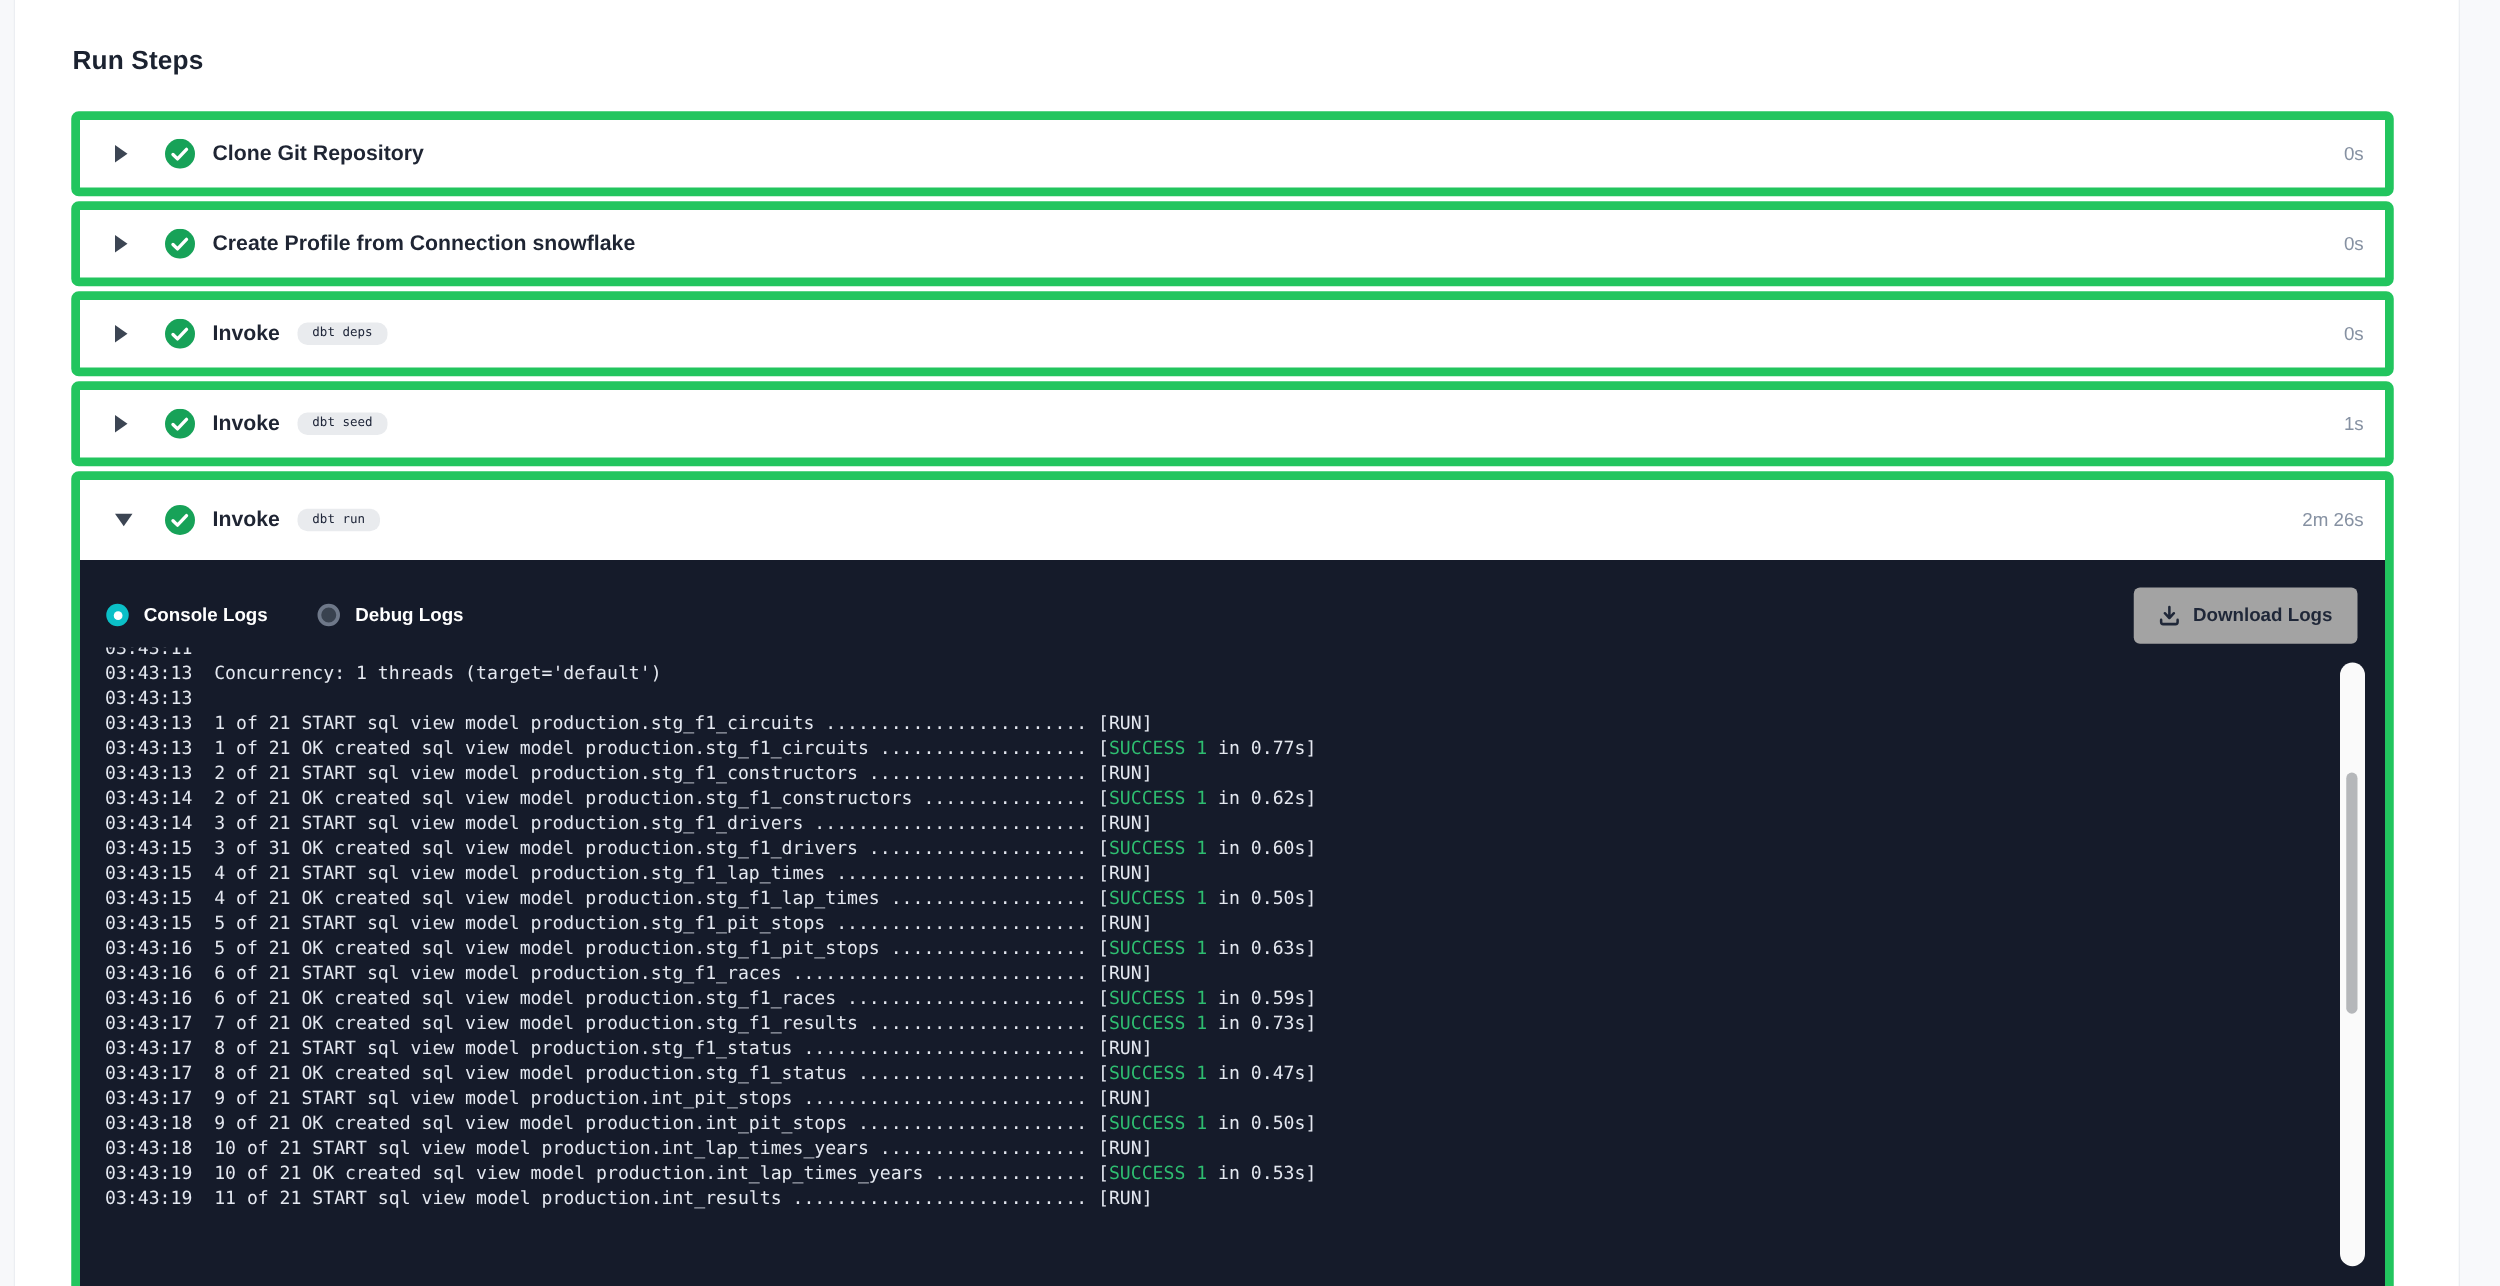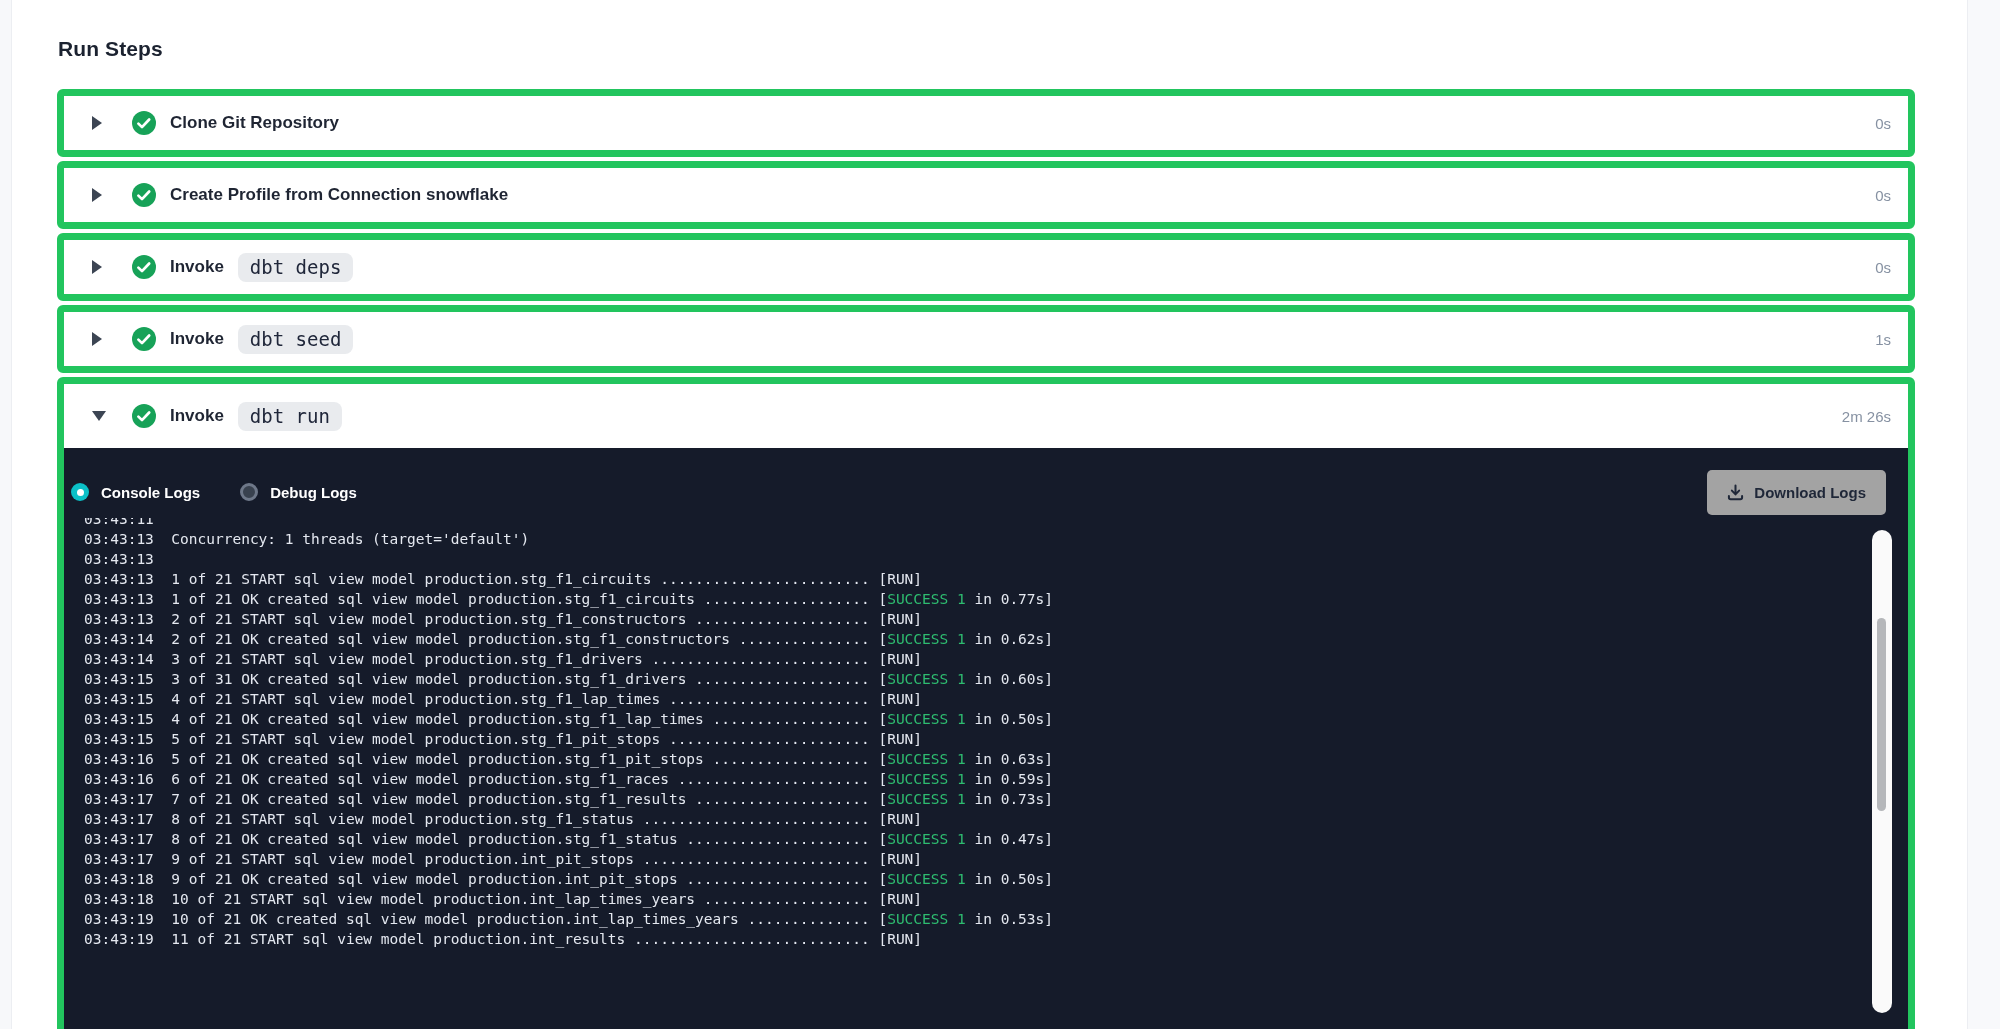--- a/index.html
+++ b/index.html
@@ -47,36 +47,36 @@
   .chev-down {
     width:0; height:0;
     border-left:7px solid transparent; border-right:7px solid transparent;
     border-top:10px solid #3c4553;
   }
   .check-icon { width:24px; height:24px; margin-right:14px; flex:0 0 auto; }
   .step-label { font-size:17px; font-weight:700; color:#1f2533; }
   .cmd-badge {
     margin-left:14px;
     font-family:"DejaVu Sans Mono", monospace;
-    font-size:19px; color:#20273a;
+    font-size:10px; color:#20273a;
     background:#e9ebee; border-radius:8px;
     padding:3px 12px 4px 12px;
   }
   .step-duration { margin-left:auto; font-size:15px; color:#8691a2; }
 
   
   .log-panel {
     position:relative;
     background:#151b2a;
     height:588px;
     border-radius:0 0 5px 5px;
   }
   .log-toolbar {
     display:flex; align-items:center;
-    padding:20px 22px 0 7px; height:68px;
+    padding:20px 22px 0 21px; height:68px;
   }
   .radio-group { display:flex; align-items:center; }
   .radio-item { display:flex; align-items:center; cursor:pointer; }
   .radio-item + .radio-item { margin-left:40px; }
   .radio-dot { width:18px; height:18px; border-radius:50%; position:relative; flex:0 0 auto; }
   .radio-dot.selected { background:#0bc0c7; }
   .radio-dot.selected::after {
     content:""; position:absolute; left:5.5px; top:5.5px;
     width:7px; height:7px; border-radius:50%; background:#ffffff;
   }
@@ -225,20 +225,21 @@
               <div class="log-line"><span>03:43:13  </span><span>1 of 21 START sql view model production.stg_f1_circuits ........................ [RUN]</span></div>
               <div class="log-line"><span>03:43:13  </span><span>1 of 21 OK created sql view model production.stg_f1_circuits ................... [</span><span class="log-success">SUCCESS 1</span><span> in 0.77s]</span></div>
               <div class="log-line"><span>03:43:13  </span><span>2 of 21 START sql view model production.stg_f1_constructors .................... [RUN]</span></div>
               <div class="log-line"><span>03:43:14  </span><span>2 of 21 OK created sql view model production.stg_f1_constructors ............... [</span><span class="log-success">SUCCESS 1</span><span> in 0.62s]</span></div>
               <div class="log-line"><span>03:43:14  </span><span>3 of 21 START sql view model production.stg_f1_drivers ......................... [RUN]</span></div>
               <div class="log-line"><span>03:43:15  </span><span>3 of 31 OK created sql view model production.stg_f1_drivers .................... [</span><span class="log-success">SUCCESS 1</span><span> in 0.60s]</span></div>
               <div class="log-line"><span>03:43:15  </span><span>4 of 21 START sql view model production.stg_f1_lap_times ....................... [RUN]</span></div>
               <div class="log-line"><span>03:43:15  </span><span>4 of 21 OK created sql view model production.stg_f1_lap_times .................. [</span><span class="log-success">SUCCESS 1</span><span> in 0.50s]</span></div>
               <div class="log-line"><span>03:43:15  </span><span>5 of 21 START sql view model production.stg_f1_pit_stops ....................... [RUN]</span></div>
               <div class="log-line"><span>03:43:16  </span><span>5 of 21 OK created sql view model production.stg_f1_pit_stops .................. [</span><span class="log-success">SUCCESS 1</span><span> in 0.63s]</span></div>
+              <div class="log-line"><span>03:43:16  </span><span>6 of 21 START sql view model production.stg_f1_races ........................... [RUN]</span></div>
               <div class="log-line"><span>03:43:16  </span><span>6 of 21 OK created sql view model production.stg_f1_races ...................... [</span><span class="log-success">SUCCESS 1</span><span> in 0.59s]</span></div>
               <div class="log-line"><span>03:43:17  </span><span>7 of 21 OK created sql view model production.stg_f1_results .................... [</span><span class="log-success">SUCCESS 1</span><span> in 0.73s]</span></div>
               <div class="log-line"><span>03:43:17  </span><span>8 of 21 START sql view model production.stg_f1_status .......................... [RUN]</span></div>
               <div class="log-line"><span>03:43:17  </span><span>8 of 21 OK created sql view model production.stg_f1_status ..................... [</span><span class="log-success">SUCCESS 1</span><span> in 0.47s]</span></div>
               <div class="log-line"><span>03:43:17  </span><span>9 of 21 START sql view model production.int_pit_stops .......................... [RUN]</span></div>
               <div class="log-line"><span>03:43:18  </span><span>9 of 21 OK created sql view model production.int_pit_stops ..................... [</span><span class="log-success">SUCCESS 1</span><span> in 0.50s]</span></div>
               <div class="log-line"><span>03:43:18  </span><span>10 of 21 START sql view model production.int_lap_times_years ................... [RUN]</span></div>
               <div class="log-line"><span>03:43:19  </span><span>10 of 21 OK created sql view model production.int_lap_times_years .............. [</span><span class="log-success">SUCCESS 1</span><span> in 0.53s]</span></div>
               <div class="log-line"><span>03:43:19  </span><span>11 of 21 START sql view model production.int_results ........................... [RUN]</span></div>
             </div>

